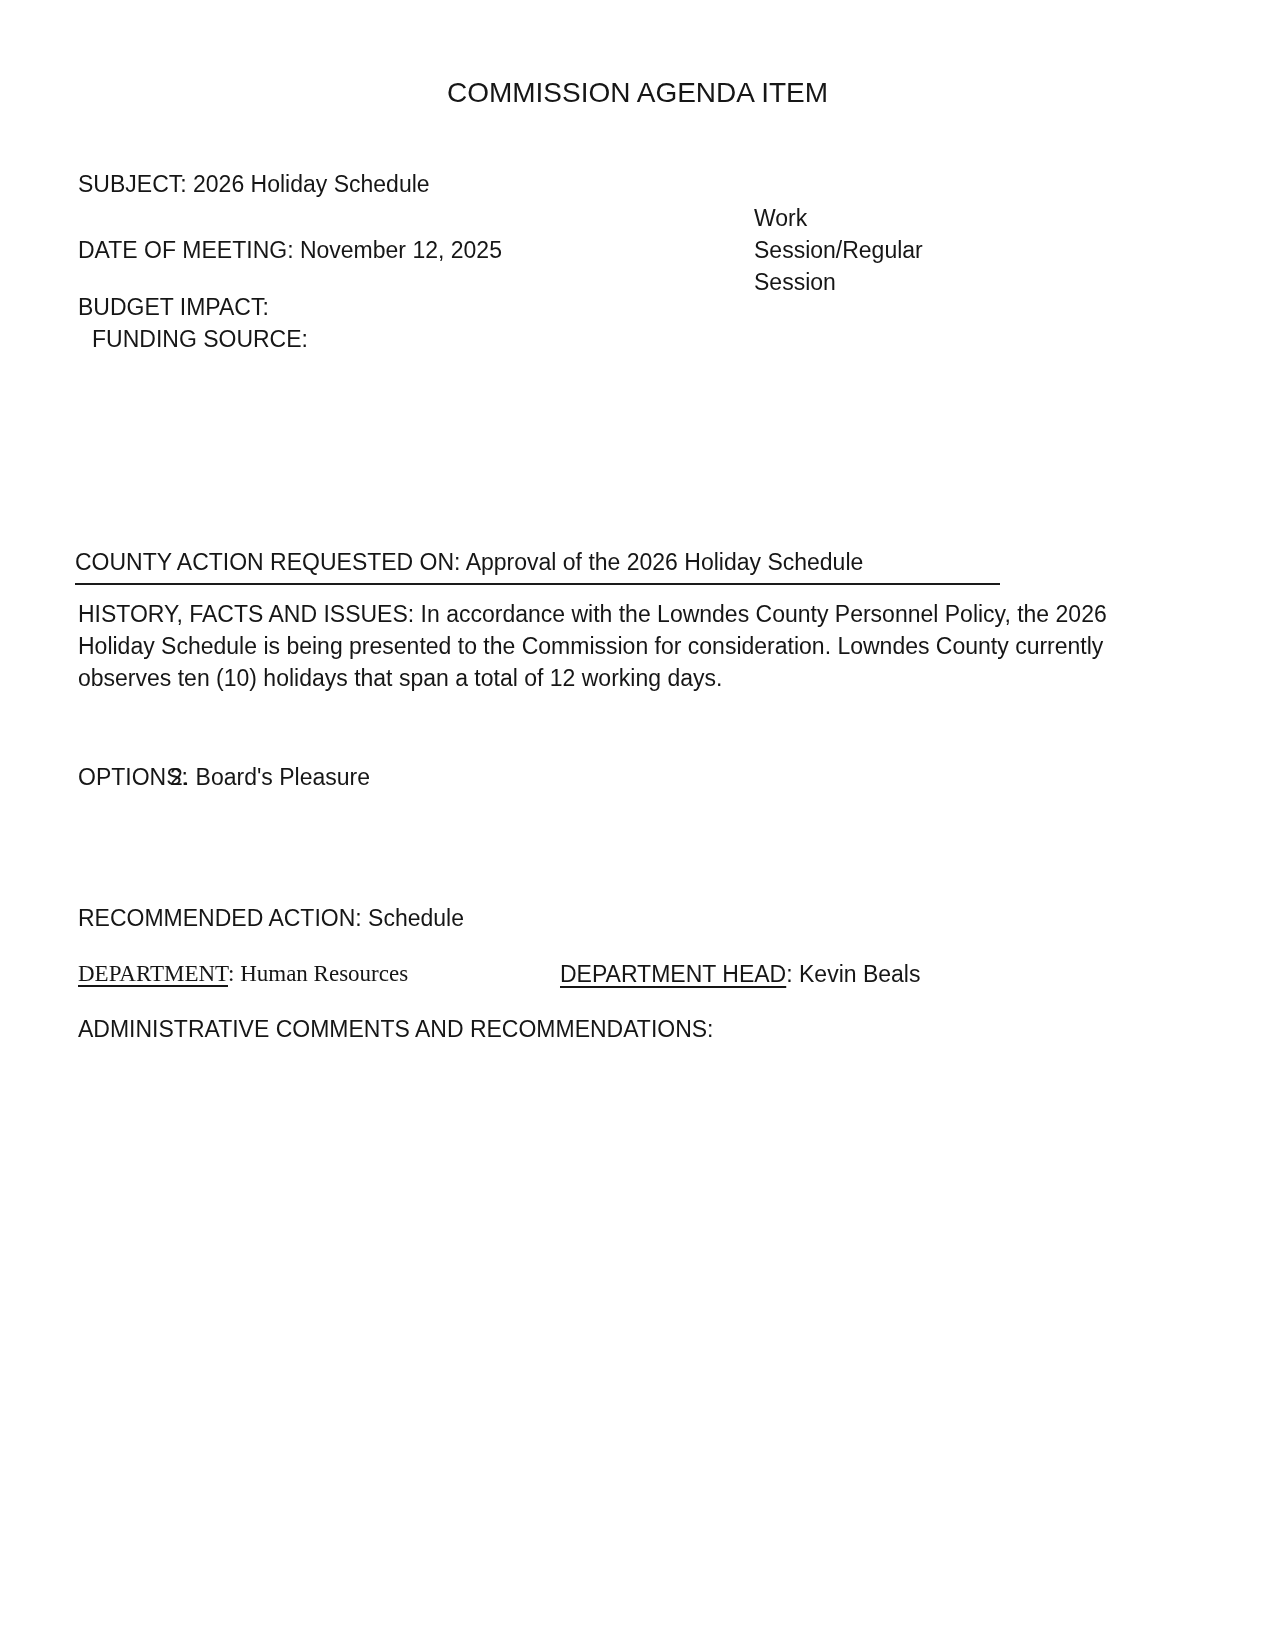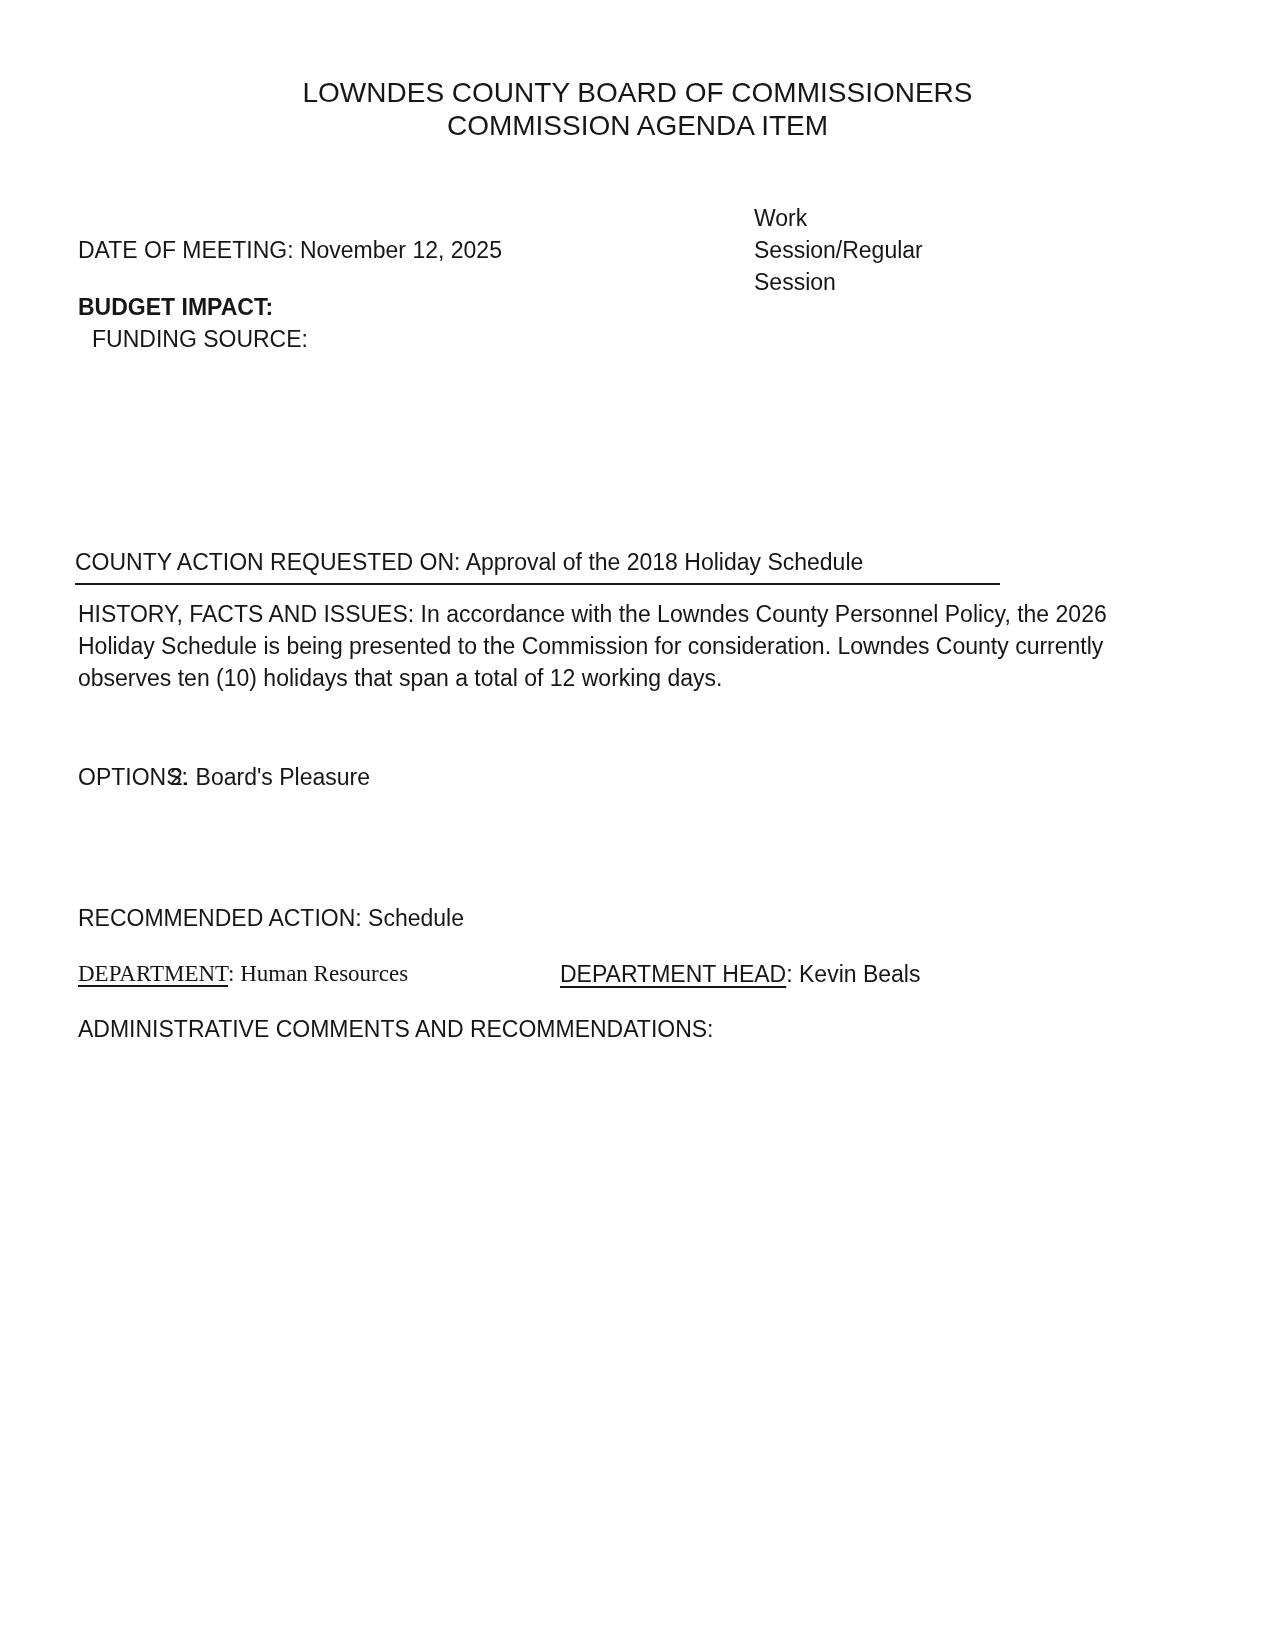--- a/index.html
+++ b/index.html
@@ -23,21 +23,21 @@
     left: 75px;
     top: 76px;
     width: 1125px;
     text-align: center;
     font-size: 28px;
     line-height: 33px;
   }
   .subject { left: 78px; top: 168px; }
   .session-col { left: 754px; top: 202px; width: 178px; }
   .date-line { left: 78px; top: 234px; }
-  .budget { left: 78px; top: 291px; font-weight: bold; }
+  .budget { left: 78px; top: 291px; }
   .funding { left: 92px; top: 323px; text-align: right; }
   .fund-list { left: 90px; top: 350px; }
   .fund-row { height: 32px; }
   .fund-mark { display: inline-block; width: 48px; }
   .county-action {
     left: 75px; top: 546px;
     width: 925px;
     padding-bottom: 5px;
     border-bottom: 2px solid #1a1a1a;
     white-space: nowrap;
@@ -54,40 +54,43 @@
     text-decoration-thickness: 2px;
     text-underline-offset: 4px;
   }
 </style>
 </head>
 <body>
 
 <div class="page">
 
   <div class="abs title-block">
-    <div>LOWNDES COUNTY BOARD OF COMMISSIONERS</div>
     <div>COMMISSION AGENDA ITEM</div>
   </div>
 
+  <div class="abs subject">
+    <span>SUBJECT:</span>
+    <span>2026 Holiday Schedule</span>
+  </div>
 
   <div class="abs session-col">Work Session/Regular Session</div>
 
   <div class="abs date-line">
     <span>DATE OF MEETING:</span>
     <span>November 12, 2025</span>
   </div>
 
   <div class="abs budget">BUDGET IMPACT:</div>
 
   <div class="abs funding">FUNDING SOURCE:</div>
 
 
   <div class="abs county-action">
     <span>COUNTY ACTION REQUESTED ON:</span>
-    <span>Approval of the 2018 Holiday Schedule</span>
+    <span>Approval of the 2026 Holiday Schedule</span>
   </div>
 
   <div class="abs history">
     <span>HISTORY, FACTS AND ISSUES:</span>
     <span>In accordance with the Lowndes County Personnel Policy, the 2026 Holiday Schedule is being presented to the Commission for consideration. Lowndes County currently observes ten (10) holidays that span a total of 12 working days.</span>
   </div>
 
   <div class="abs options-label">OPTIONS:</div>
   <div class="abs options-items">
     <div>2. Board's Pleasure</div>

